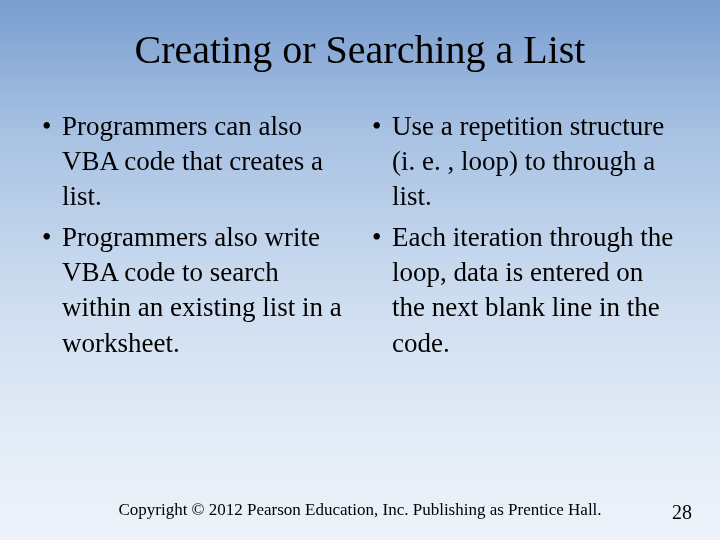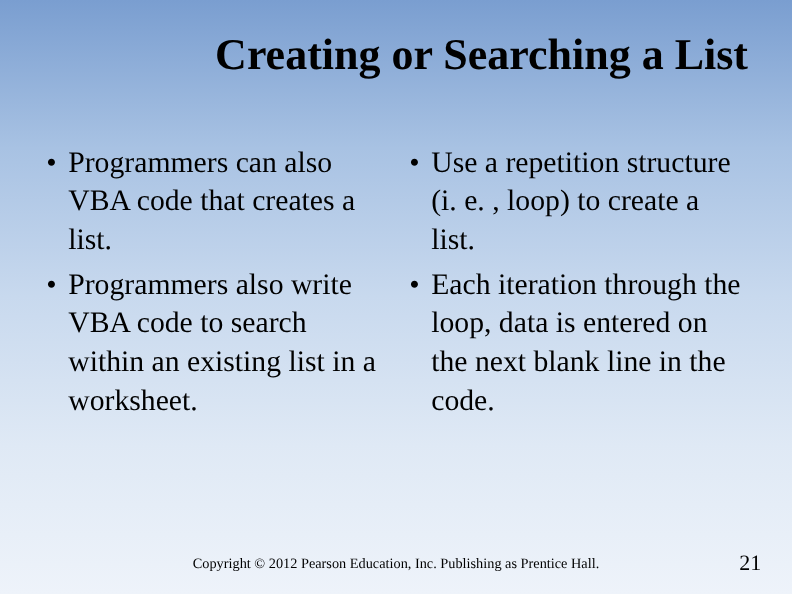--- a/index.html
+++ b/index.html
@@ -8,24 +8,24 @@
     width: 720px;
     height: 540px;
     background: linear-gradient(to bottom, #7a9ed0 0%, #a8c2e3 25%, #c8d9ee 50%, #dfe9f5 75%, #eef3fa 100%);
     font-family: "Times New Roman", Times, serif;
     color: #000;
     position: relative;
     padding: 20px 40px 0 40px;
   }
   .title {
     font-size: 40px;
-    font-weight: bold;
-    text-align: right;
+    font-weight: normal;
+    text-align: center;
     margin-top: 6px;
-    margin-bottom: 57px;
+    margin-bottom: 36px;
   }
   .columns {
     display: flex;
     gap: 20px;
   }
   .col {
     flex: 1;
   }
   .bullet-item {
     display: flex;
@@ -42,21 +42,21 @@
   }
   .bullet-text {
     flex: 1;
   }
   .footer {
     position: absolute;
     bottom: 20px;
     left: 0;
     width: 100%;
     text-align: center;
-    font-size: 13px;
+    font-size: 17px;
   }
   .page-num {
     position: absolute;
     bottom: 16px;
     right: 28px;
     font-size: 20px;
   }
 </style>
 </head>
 <body>
@@ -71,24 +71,24 @@
         <span class="bullet-text">Programmers can also VBA code that creates a list.</span>
       </div>
       <div class="bullet-item">
         <span class="bullet-dot">•</span>
         <span class="bullet-text">Programmers also write VBA code to search within an existing list in a worksheet.</span>
       </div>
     </div>
     <div class="col">
       <div class="bullet-item">
         <span class="bullet-dot">•</span>
-        <span class="bullet-text">Use a repetition structure (i. e. , loop) to create a list.</span>
+        <span class="bullet-text">Use a repetition structure (i. e. , loop) to through a list.</span>
       </div>
       <div class="bullet-item">
         <span class="bullet-dot">•</span>
         <span class="bullet-text">Each iteration through the loop, data is entered on the next blank line in the code.</span>
       </div>
     </div>
   </div>
 
   <div class="footer">Copyright © 2012 Pearson Education, Inc. Publishing as Prentice Hall.</div>
-  <div class="page-num">21</div>
+  <div class="page-num">28</div>
 </div>
 
 </body></html>

